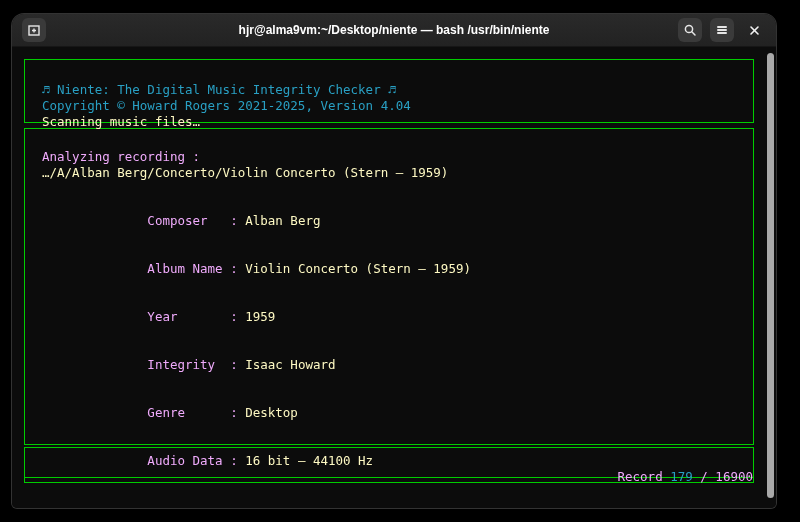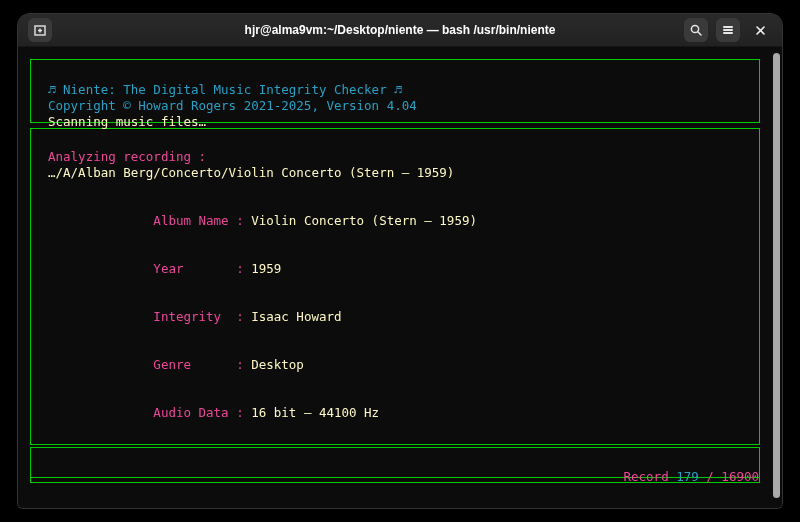--- a/index.html
+++ b/index.html
@@ -1,18 +1,18 @@
 <!DOCTYPE html>
 <html><head>
 <meta charset="utf-8">
 <style>
   html,body{margin:0;padding:0;background:#000;}
   .stage{position:relative;width:800px;height:522px;background:#000;overflow:hidden;
          font-family:"Liberation Sans",sans-serif;}
-  .window{position:absolute;left:18px;top:14px;width:764px;height:494px;
+  .window{position:absolute;left:12px;top:14px;width:764px;height:494px;
           background:#0c0c0c;border-radius:12px 12px 5px 5px;overflow:hidden;
           box-shadow:0 0 0 1px #333;}
   
   .titlebar{position:relative;height:32px;background:linear-gradient(#2a2a2a,#222);
             border-bottom:1px solid #161616;display:flex;align-items:center;}
   .title{position:absolute;left:50%;top:50%;transform:translate(-50%,-50%);
          color:#ffffff;font-size:12px;font-weight:bold;white-space:nowrap;}
   .tb-btn{width:24px;height:24px;border:none;border-radius:6px;background:#3a3a3a;
           display:flex;align-items:center;justify-content:center;padding:0;cursor:pointer;}
   .tb-btn.flat{background:transparent;}
@@ -27,21 +27,21 @@
   .box{border:1.5px solid #00cc00;box-sizing:border-box;}
   .line{white-space:pre;}
   .header-box{height:64px;padding:22px 0 0 17px;}
   .main-box{height:317px;padding:20px 0 0 17px;margin-top:5px;}
   .fields{margin-top:16px;}
   .flabel{display:inline-block;width:11ch;}
   .record-box{height:31px;padding:5px 0 0 17px;margin-top:2px;text-align:right;}
   .bottom-strip{height:5px;border:1.5px solid #00cc00;border-top:none;box-sizing:border-box;}
   .cyan{color:#29a0c4;}
   .yellow{color:#fef9c3;}
-  .fg{color:#ec4899;}
+  .fg{color:#f0abfc;}
   
   .scrollbar{position:absolute;right:0;top:0;width:11px;height:100%;}
   .thumb{position:absolute;right:2px;top:6px;width:7px;height:445px;
          background:#a9a9a9;border-radius:4px;}
 </style>
 </head>
 <body>
 
 <div class="stage">
   <div class="window">
@@ -88,20 +88,23 @@
           <div class="line cyan">Copyright © Howard Rogers 2021-2025, Version 4.04</div>
           <div class="line yellow">Scanning music files…</div>
         </div>
 
         <div class="box main-box">
           <div class="line fg">Analyzing recording :</div>
           <div class="line yellow">…/A/Alban Berg/Concerto/Violin Concerto (Stern – 1959)</div>
 
           <div class="fields">
             <div class="line">
+              <span class="flabel fg">Composer</span><span class="fg">: </span><span class="yellow">Alban Berg</span>
+            </div>
+            <div class="line">
               <span class="flabel fg">Album Name</span><span class="fg">: </span><span class="yellow">Violin Concerto (Stern – 1959)</span>
             </div>
             <div class="line">
               <span class="flabel fg">Year</span><span class="fg">: </span><span class="yellow">1959</span>
             </div>
             <div class="line">
               <span class="flabel fg">Integrity</span><span class="fg">: </span><span class="yellow">Isaac Howard</span>
             </div>
             <div class="line">
               <span class="flabel fg">Genre</span><span class="fg">: </span><span class="yellow">Desktop</span>

